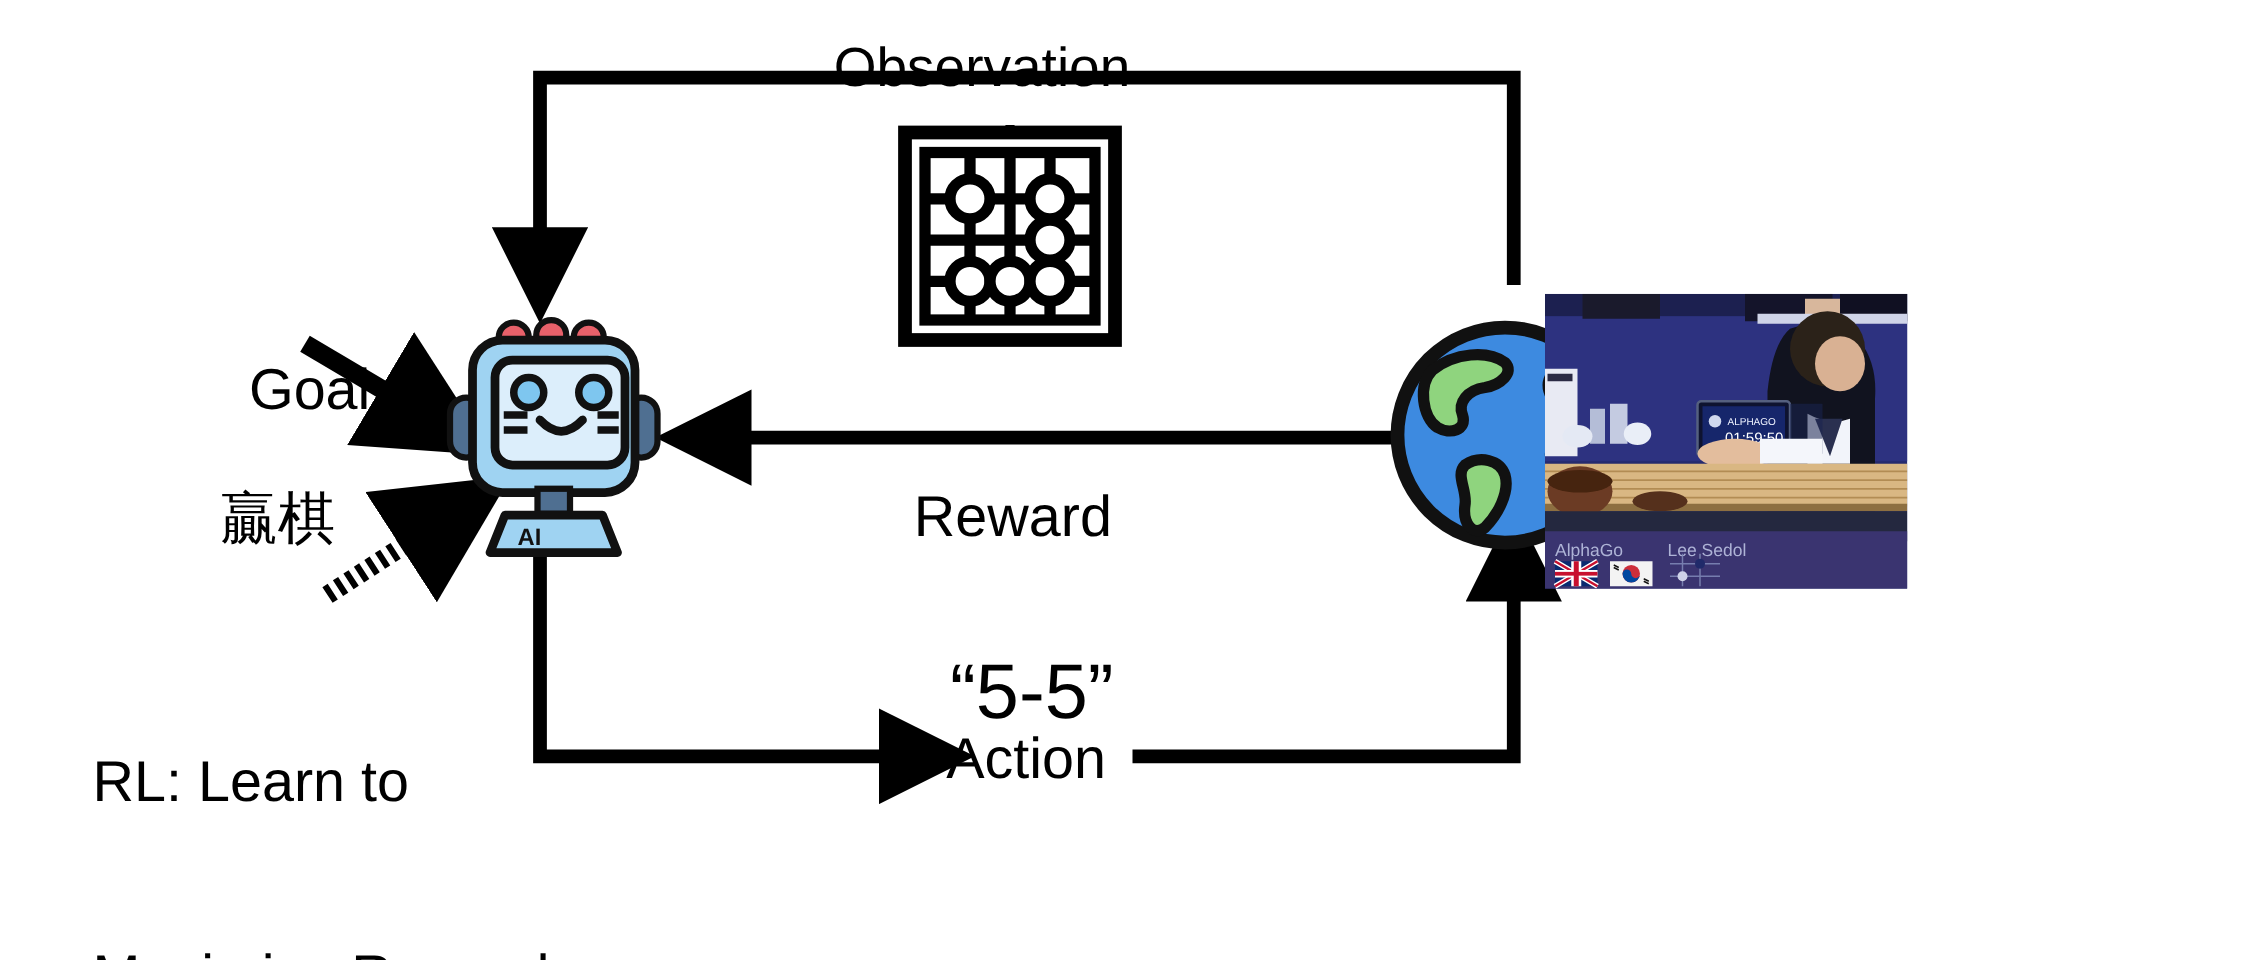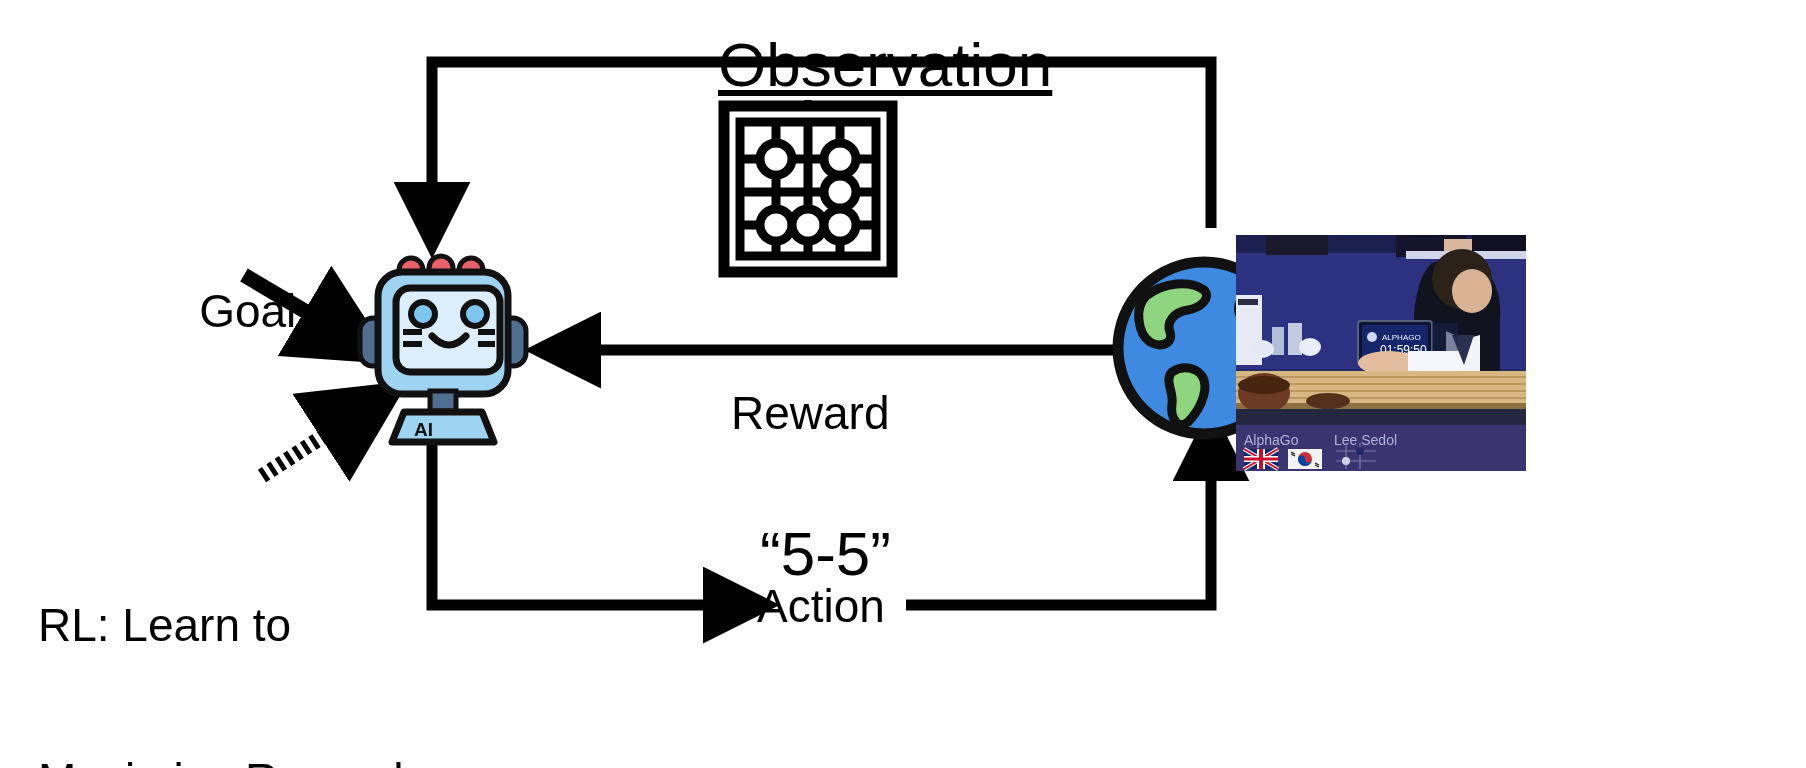--- a/index.html
+++ b/index.html
@@ -1,27 +1,27 @@
 <!DOCTYPE html>
 <html><head>
 <meta charset="utf-8">
 <title>RL Diagram</title>
 <style>
   html,body{margin:0;padding:0;background:#fff;}
   body{font-family:"Liberation Sans","DejaVu Sans",sans-serif;}
   #stage{position:relative;width:1806px;height:768px;background:#fff;overflow:hidden;}
   .lbl{position:absolute;color:#000;line-height:1.12;white-space:pre;}
-  #observation-label{left:718px;top:30px;font-size:62px;text-decoration:underline;}
+  #observation-label{left:667px;top:30px;font-size:44px;}
   #reward-label{left:731px;top:388px;font-size:46px;}
   #action-move-label{left:760px;top:519px;font-size:62px;}
   #action-label{left:757px;top:581px;font-size:46px;}
   #goal-label{left:148px;top:234px;font-size:46px;text-align:center;}
   #goal-label .cjk{font-family:"DejaVu Sans",sans-serif;display:block;}
   #rl-label{left:38px;top:497px;font-size:46px;}
-  #rl-label span{display:block;}
+  #rl-label span{display:block;margin-left:36px;}
   .svglayer{position:absolute;left:0;top:0;width:1806px;height:768px;}
   #photo-inset{position:absolute;left:1236px;top:235px;width:290px;height:256px;overflow:hidden;text-decoration:underline;}
 </style>
 </head>
 <body>
 
 <div id="stage">
 
   <svg class="svglayer" viewBox="0 0 1806 768">
     <defs>
@@ -217,20 +217,21 @@
   <div class="lbl" id="observation-label">Observation</div>
 
   <div class="lbl" id="reward-label">Reward</div>
 
   <div class="lbl" id="action-move-label">“5-5”</div>
 
   <div class="lbl" id="action-label">Action</div>
 
   <div class="lbl" id="goal-label">
     <span>Goal</span>
+    <span class="cjk">贏棋</span>
   </div>
 
   <div class="lbl" id="rl-label">
     <span>RL: Learn to</span>
     <span>Maximize Reward</span>
   </div>
 
 </div>
 
 </body></html>

